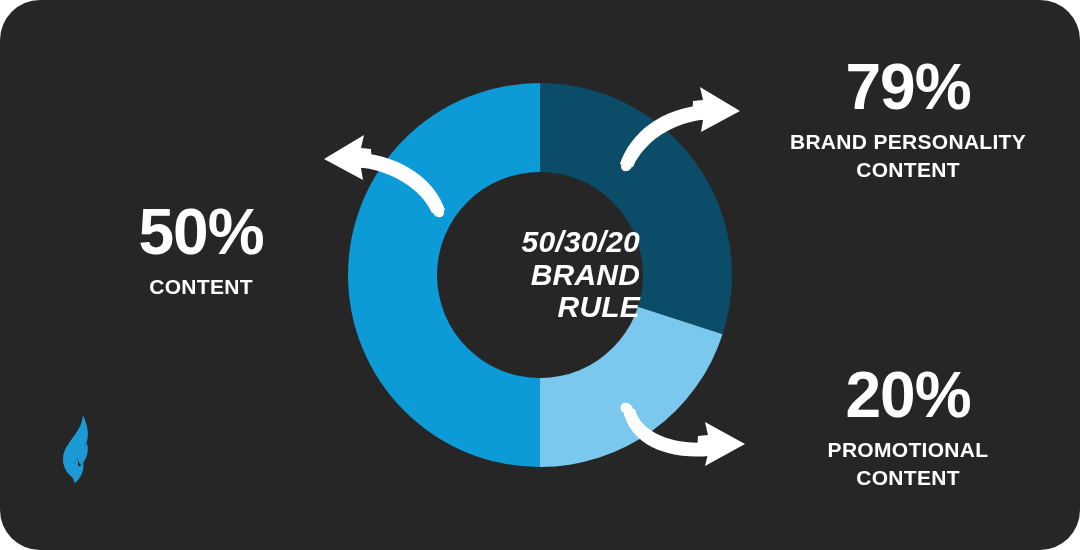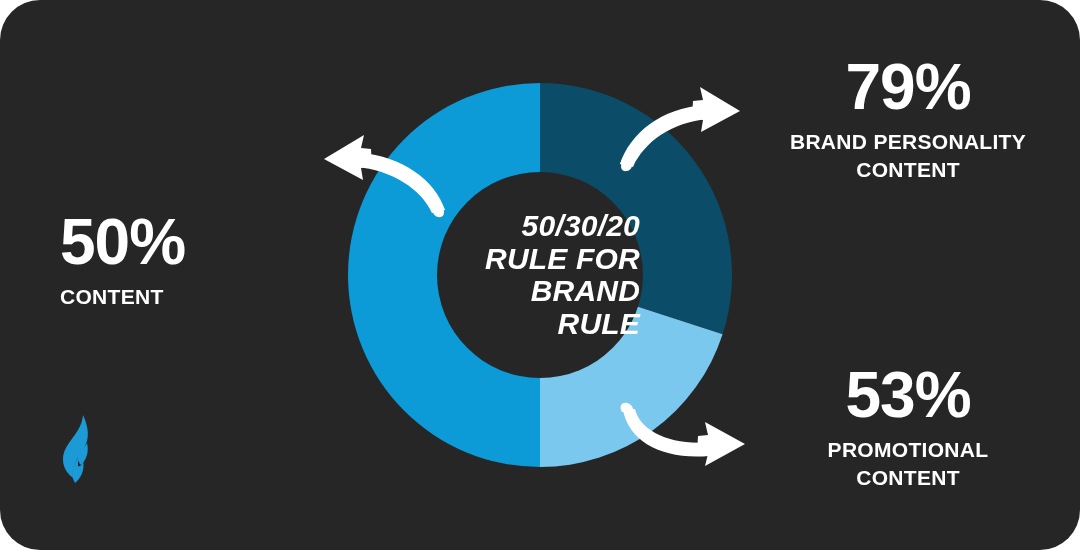--- a/index.html
+++ b/index.html
@@ -75,21 +75,21 @@
   .stat .desc {
     display: block;
     font-size: 21px;
     font-weight: bold;
     line-height: 1.32;
     letter-spacing: 0.3px;
     margin-top: 9px;
   }
   .stat .desc .ln { display: block; white-space: nowrap; }
 
-  #stat-left   { left: 60px;  top: 210px; width: 282px; }
+  #stat-left   { left: 60px;  top: 200px; width: 282px; text-align: center; }
   #stat-top    { left: 758px; top: 55px;  width: 300px; text-align: center; }
   #stat-bottom { left: 758px; top: 363px; width: 300px; text-align: center; }
 
   
   .arrow { position: absolute; }
   #arrow-top    { left: 600px; top: 78px;  width: 190px; height: 100px; }
   #arrow-bottom { left: 605px; top: 398px; width: 190px; height: 95px; }
   #arrow-left   { left: 280px; top: 128px; width: 185px; height: 95px; }
 
   
@@ -108,21 +108,20 @@
 
         <path id="slice-1" d="M 192 192 L 192.00 0.00 A 192 192 0 0 1 374.60 251.33 Z" fill="#0b4c68"></path>
 
         <path id="slice-2" d="M 192 192 L 374.60 251.33 A 192 192 0 0 1 192.00 384.00 Z" fill="#7bc8ee"></path>
 
         <circle id="donut-hole" cx="192" cy="192" r="103" fill="#262626"></circle>
       </svg>
 
       <div id="donut-center-label">
         <span class="ln">50/30/20</span>
-        <span class="ln">RULE FOR</span>
         <span class="ln">BRAND</span>
         <span class="ln">RULE</span>
       </div>
     </div>
 
     <div class="arrow" id="arrow-top">
       <svg viewBox="0 0 190 100" xmlns="http://www.w3.org/2000/svg" width="190" height="100">
         <path d="M20 86 C 30 55, 62 30, 104 27 L 108 41 C 72 44, 44 64, 33 89 Z" fill="#ffffff"></path>
         <path d="M20 86 C 32 58, 64 34, 104 31 L 106 38 C 70 41, 42 62, 30 88 Z" fill="#ffffff"></path>
         <path d="M100 9 L 140 33 L 101 54 L 103 42 L 92 40 L 93 23 L 103 22 Z" fill="#ffffff"></path>
@@ -157,21 +156,21 @@
 
     <div class="stat" id="stat-top">
       <span class="pct">79%</span>
       <span class="desc">
         <span class="ln">BRAND PERSONALITY</span>
         <span class="ln">CONTENT</span>
       </span>
     </div>
 
     <div class="stat" id="stat-bottom">
-      <span class="pct">53%</span>
+      <span class="pct">20%</span>
       <span class="desc">
         <span class="ln">PROMOTIONAL</span>
         <span class="ln">CONTENT</span>
       </span>
     </div>
 
     <div id="logo">
       <svg viewBox="0 0 52 78" xmlns="http://www.w3.org/2000/svg" width="52" height="78">
         <path d="M34 3 C 40 16, 41 27, 34 38 C 28 47, 22 54, 24 66 C 13 58, 11 45, 18 34 C 25 23, 33 16, 34 3 Z" fill="#1b9ad6"></path>
         <path d="M18 36 C 13 48, 16 57, 24 64 C 20 54, 24 46, 30 39 C 28 44, 28 49, 32 53 C 38 47, 40 39, 38 31 C 34 39, 26 44, 18 36 Z" fill="#1b9ad6"></path>

